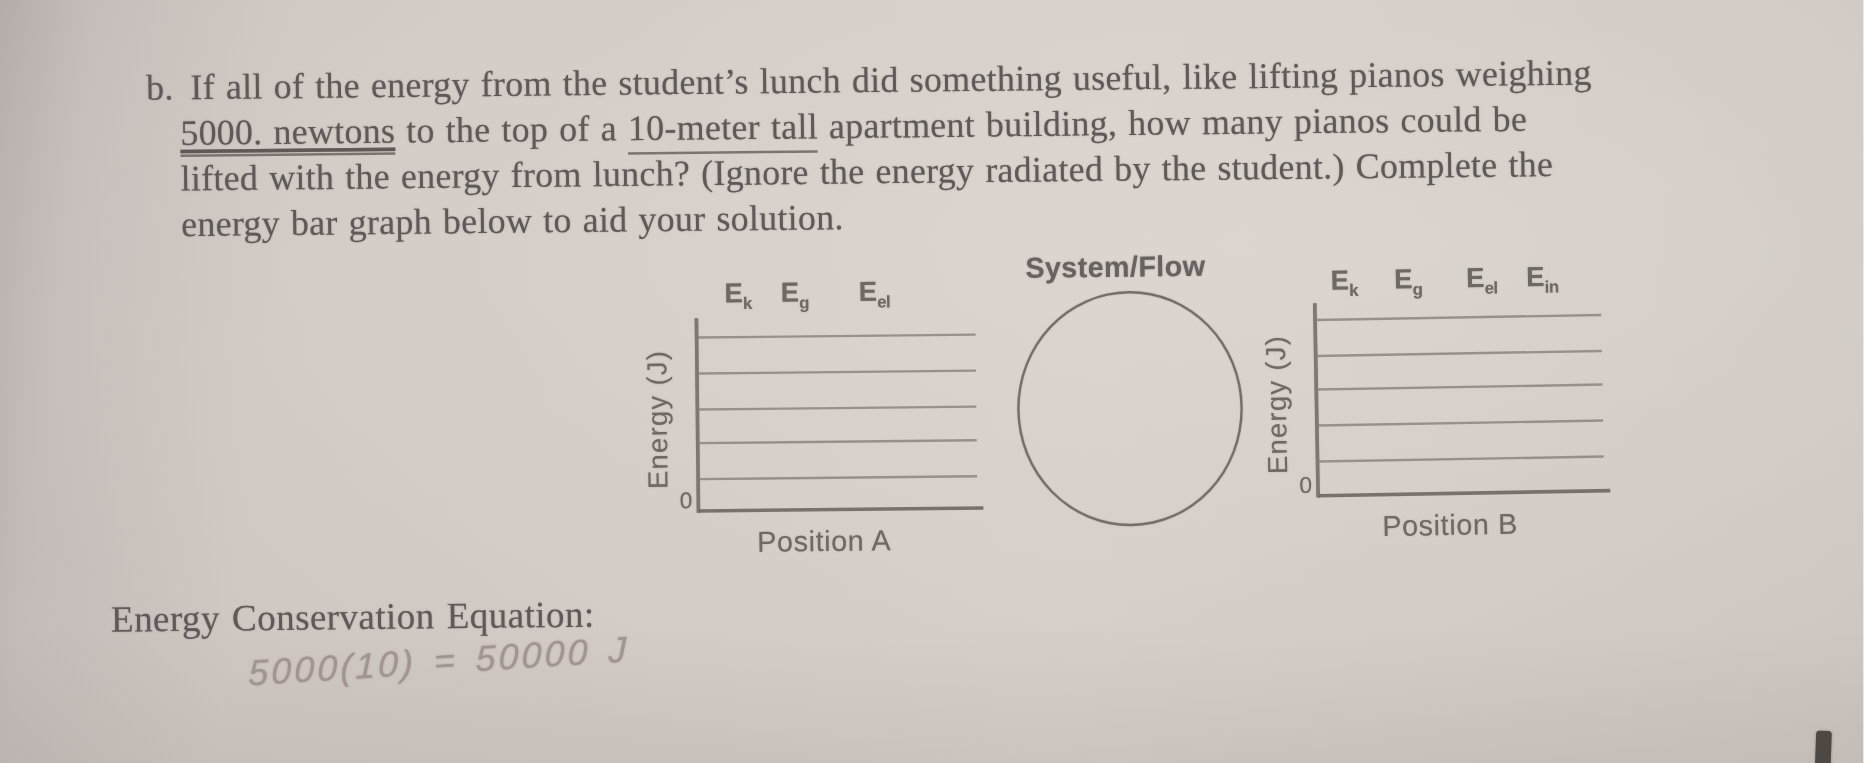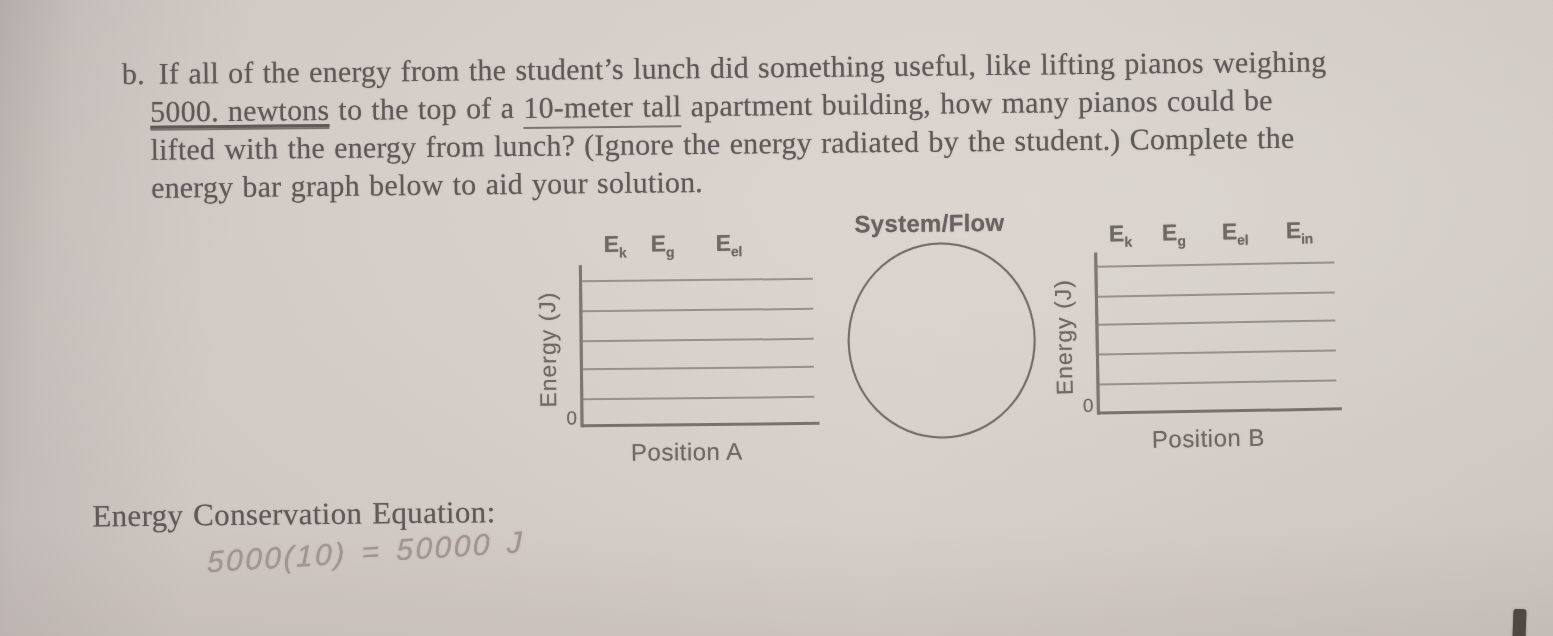--- a/index.html
+++ b/index.html
@@ -155,21 +155,21 @@
       <div class="xlabel" style="left:70px; top:208px;">Position A</div>
     </div>
 
     <div class="sysflow-label">System/Flow</div>
     <div class="sysflow-circle"></div>
 
     <div class="graph ink-light" style="left:1044px; top:230px; width:315px; height:240px; transform:rotate(-0.4deg);">
       <span class="ehead" style="left:64px"><span>E</span><sub>k</sub></span>
       <span class="ehead" style="left:117px"><span>E</span><sub>g</sub></span>
       <span class="ehead" style="left:177px"><span>E</span><sub>el</sub></span>
-      <span class="ehead" style="left:241px"><span>E</span><sub>in</sub></span>
+      <span class="ehead" style="left:227px"><span>E</span><sub>in</sub></span>
 
       <div class="yaxis-label" style="left:4px; top:40px; height:152px;">Energy (J)</div>
       <div class="yaxis-line" style="left:49px; top:32px; height:162px;"></div>
 
       <div class="gridline" style="left:51px; top:45px;  width:238px;"></div>
       <div class="gridline" style="left:51px; top:75px;  width:238px;"></div>
       <div class="gridline" style="left:51px; top:103px; width:238px;"></div>
       <div class="gridline" style="left:51px; top:133px; width:238px;"></div>
       <div class="gridline" style="left:51px; top:163px; width:238px;"></div>
       <div class="baseline" style="left:51px; top:191px; width:243px;"></div>

